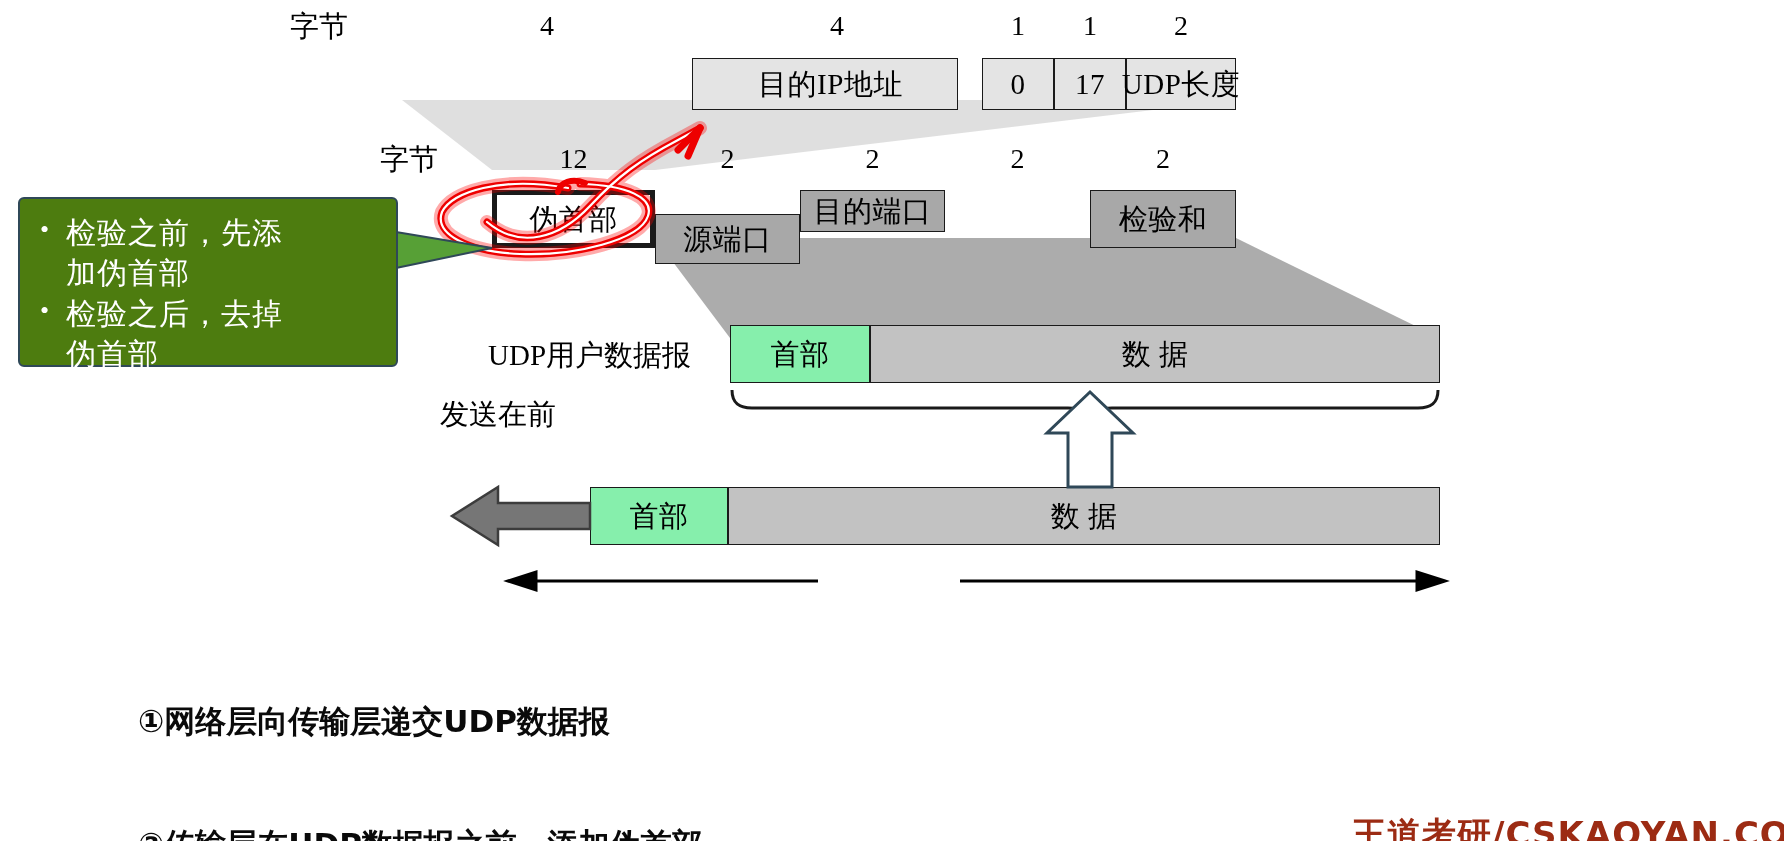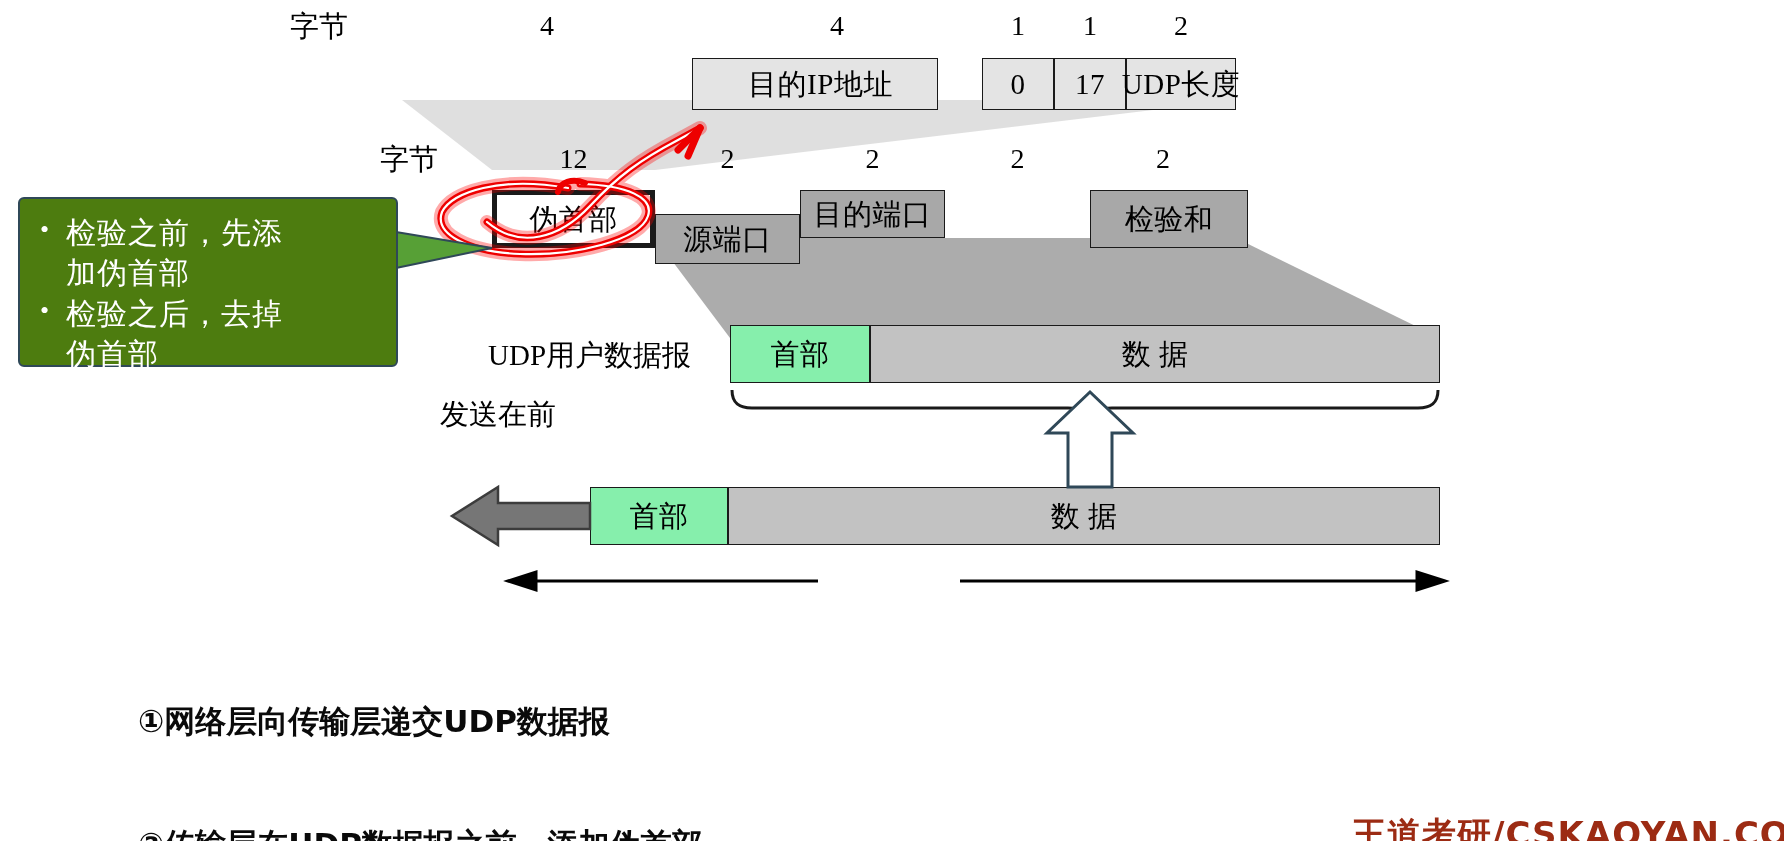--- a/index.html
+++ b/index.html
@@ -138,37 +138,37 @@
   </svg>
 
   <div class="rowlabel" style="left:290px; top:12px;">字节</div>
 
   <div class="bytelabel" style="left:402px; top:12px; width:290px;">4</div>
   <div class="bytelabel" style="left:692px; top:12px; width:290px;">4</div>
   <div class="bytelabel" style="left:982px; top:12px; width:72px;">1</div>
   <div class="bytelabel" style="left:1054px; top:12px; width:72px;">1</div>
   <div class="bytelabel" style="left:1126px; top:12px; width:110px;">2</div>
 
-  <div class="cell light" style="left:692px; top:58px; width:246px; height:52px;padding-left:11px;">目的IP地址</div>
+  <div class="cell light" style="left:692px; top:58px; width:266px; height:52px;padding-left:11px;">目的IP地址</div>
   <div class="cell light" style="left:982px; top:58px; width:72px; height:52px;">0</div>
   <div class="cell light" style="left:1054px; top:58px; width:72px; height:52px;">17</div>
   <div class="cell light" style="left:1126px; top:58px; width:110px; height:52px;">UDP长度</div>
 
   <div class="rowlabel" style="left:380px; top:145px;">字节</div>
 
   <div class="bytelabel" style="left:492px; top:145px; width:163px;">12</div>
   <div class="bytelabel" style="left:655px; top:145px; width:145px;">2</div>
   <div class="bytelabel" style="left:800px; top:145px; width:145px;">2</div>
   <div class="bytelabel" style="left:945px; top:145px; width:145px;">2</div>
   <div class="bytelabel" style="left:1090px; top:145px; width:146px;">2</div>
 
   <div class="cell white" style="left:492px; top:190px; width:163px; height:58px; border-width:5px;">伪首部</div>
   <div class="cell mid" style="left:655px; top:190px; width:145px; height:50px;margin-top:24px;">源端口</div>
-  <div class="cell mid" style="left:800px; top:190px; width:145px; height:48px;">目的端口</div>
-  <div class="cell mid" style="left:1090px; top:190px; width:158px; height:58px;text-align:right;">检验和</div>
+  <div class="cell mid" style="left:800px; top:190px; width:145px; height:42px;">目的端口</div>
+  <div class="cell mid" style="left:1090px; top:190px; width:146px; height:58px;text-align:right;">检验和</div>
 
   <div class="rowlabel" style="left:488px; top:341px;">UDP用户数据报</div>
 
   <div class="cell darker" style="left:730px; top:325px; width:140px; height:58px;">首部</div>
   <div class="cell midl" style="left:870px; top:325px; width:570px; height:58px;">数    据</div>
 
   <div class="rowlabel" style="left:440px; top:400px;">发送在前</div>
 
   <div class="cell darker" style="left:590px; top:487px; width:138px; height:58px;">首部</div>
   <div class="cell midl" style="left:728px; top:487px; width:712px; height:58px;">数    据</div>

